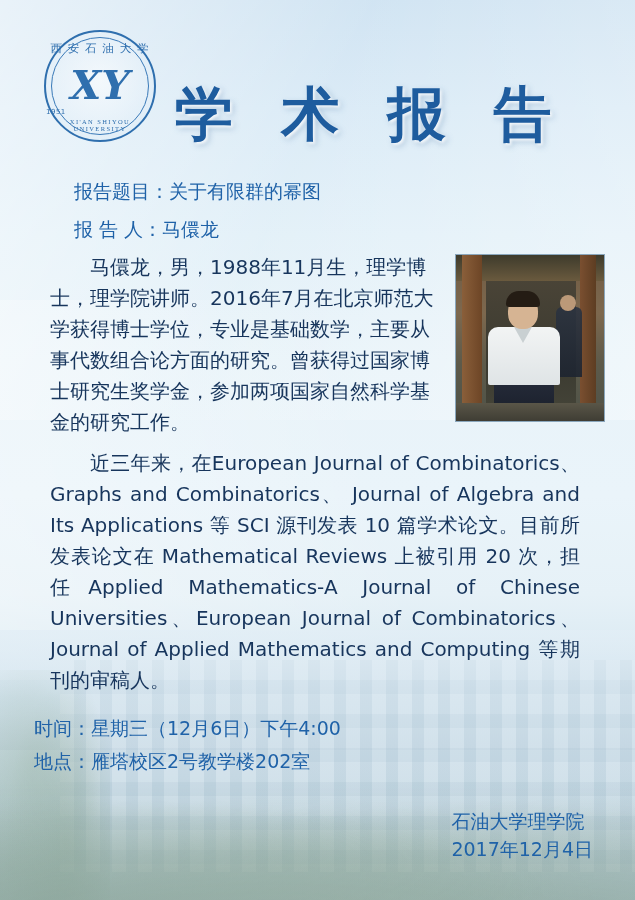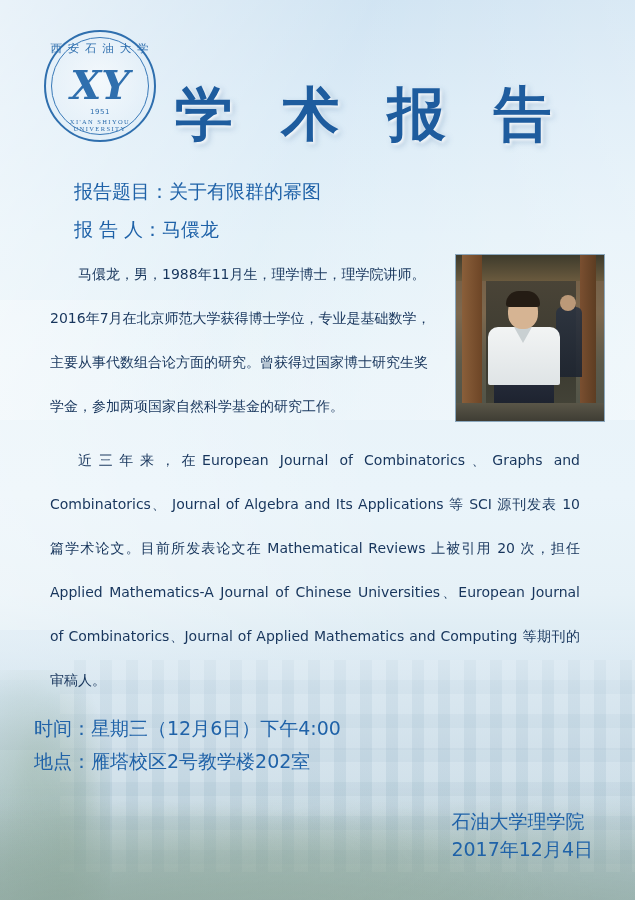--- a/index.html
+++ b/index.html
@@ -131,21 +131,20 @@
     left: 0; right: 0; bottom: 8px;
     text-align: center;
     font-size: 6.5px;
     color: #2f6fae;
     letter-spacing: 1.4px;
     font-family: "Liberation Serif", serif;
   }
   .seal .year {
     position: absolute;
     left: 0; right: 0; bottom: 24px;
-    text-align: center;
     font-size: 7px;
     color: #2f6fae;
     letter-spacing: 0.5px;
   }
   .seal .mono {
     position: absolute;
     left: 50%; top: 50%;
     transform: translate(-50%, -52%);
     font-size: 40px;
     line-height: 1;
@@ -245,22 +244,22 @@
     position:absolute; left:0; right:0; bottom:0; height:18px;
     background: linear-gradient(180deg, #5a5648, #3f3d34);
   }
 
   
   .bio {
     position: absolute;
     left: 50px; top: 252px;
     width: 530px;
     color: #17355c;
-    font-size: 14px;
-    line-height: 44px;
+    font-size: 20px;
+    line-height: 31px;
   }
   .bio p { margin: 0 0 10px 0; text-indent: 2em; }
   .p1 { width: 388px; }
   .p2 { width: 530px; text-align: justify; text-justify: inter-ideograph; }
 
   
   .when-where {
     position: absolute;
     left: 34px; top: 712px;
     color: #1f62a8;

